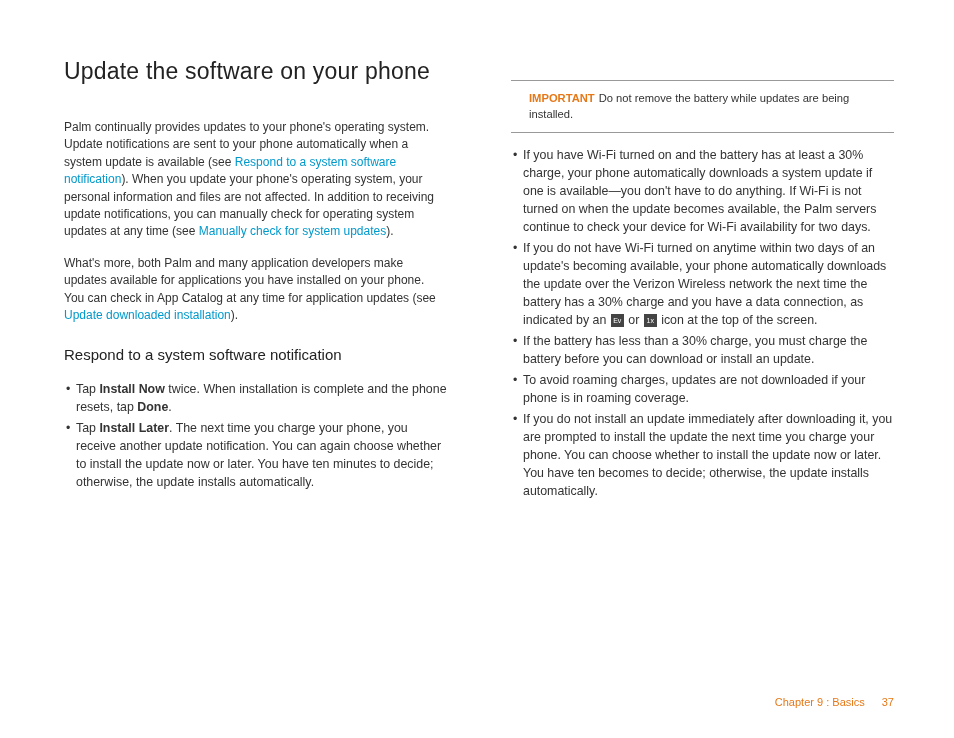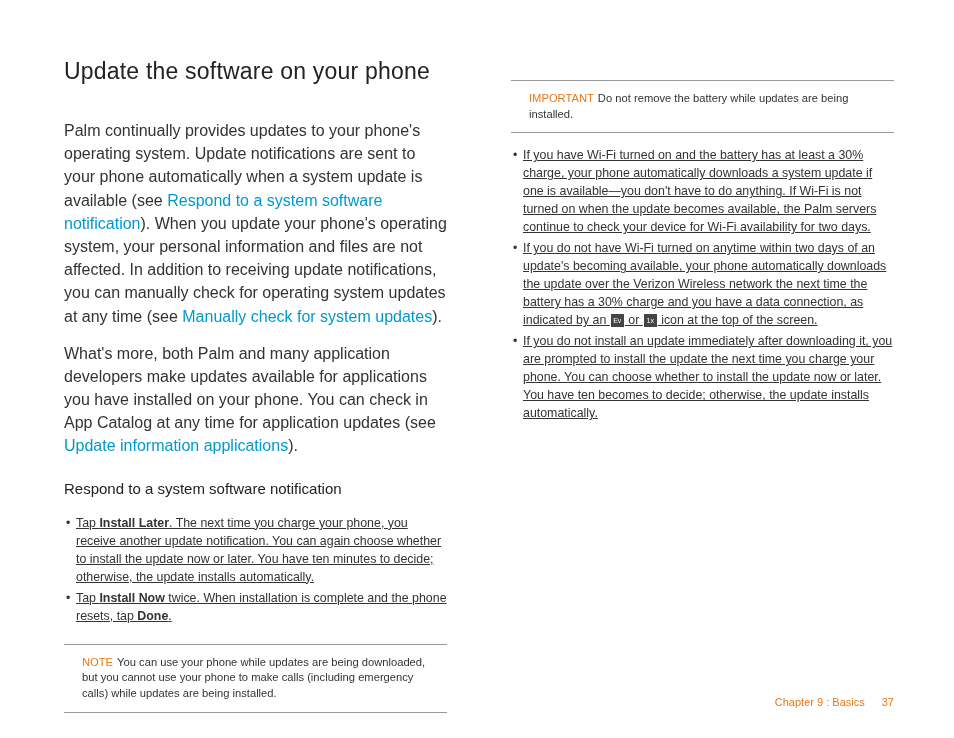--- a/index.html
+++ b/index.html
@@ -28,38 +28,37 @@
       letter-spacing: 0.2px;
     }
     h2 {
       font-size: 15px;
       font-weight: 400;
       color: #222;
       margin-top: 22px;
       margin-bottom: 18px;
     }
     p {
-      font-size: 16px;
+      font-size: 12px;
       line-height: 1.45;
       color: #333;
       margin-bottom: 14px;
     }
     ul {
       list-style: none;
       padding-left: 0;
       margin-bottom: 14px;
     }
     ul li {
       font-size: 12.4px;
       line-height: 1.45;
       color: #333;
       padding-left: 12px;
       position: relative;
       margin-bottom: 3px;
-      text-decoration: underline;
     }
     ul li::before {
       content: "•";
       position: absolute;
       left: 2px;
       top: 0;
     }
     .link {
       color: #0099cc;
       cursor: pointer;
@@ -72,21 +71,21 @@
       margin-top: 18px;
       margin-bottom: 14px;
     }
     .note-box p {
       font-size: 11.2px;
       line-height: 1.4;
       margin: 0;
     }
     .note-label {
       color: #e67817;
-      font-weight: normal;
+      font-weight: bold;
       margin-right: 4px;
     }
     .footer {
       position: absolute;
       bottom: 30px;
       right: 60px;
       font-size: 11px;
       color: #e67817;
     }
     .footer .pg { margin-left: 14px; text-align: right; }
@@ -109,49 +108,46 @@
 </head>
 <body>
 
 <div class="page">
   <div class="col">
     <h1>Update the software on your phone</h1>
     <p>
       <span>Palm continually provides updates to your phone's operating system. Update notifications are sent to your phone automatically when a system update is available (see </span><span class="link">Respond to a system software notification</span><span>). When you update your phone's operating system, your personal information and files are not affected. In addition to receiving update notifications, you can manually check for operating system updates at any time (see </span><span class="link">Manually check for system updates</span><span>).</span>
     </p>
     <p>
-      <span>What's more, both Palm and many application developers make updates available for applications you have installed on your phone. You can check in App Catalog at any time for application updates (see </span><span class="link">Update information applications</span><span>).</span>
+      <span>What's more, both Palm and many application developers make updates available for applications you have installed on your phone. You can check in App Catalog at any time for application updates (see </span><span class="link">Update downloaded installation</span><span>).</span>
     </p>
     <h2>Respond to a system software notification</h2>
     <ul>
       <li>
+        <span>Tap </span><strong>Install Now</strong><span> twice. When installation is complete and the phone resets, tap </span><strong>Done</strong><span>.</span>
+      </li>
+      <li>
         <span>Tap </span><strong>Install Later</strong><span>. The next time you charge your phone, you receive another update notification. You can again choose whether to install the update now or later. You have ten minutes to decide; otherwise, the update installs automatically.</span>
       </li>
-      <li>
-        <span>Tap </span><strong>Install Now</strong><span> twice. When installation is complete and the phone resets, tap </span><strong>Done</strong><span>.</span>
-      </li>
     </ul>
-    <div class="note-box">
-      <p>
-        <span class="note-label">NOTE</span><span>You can use your phone while updates are being downloaded, but you cannot use your phone to make calls (including emergency calls) while updates are being installed.</span>
-      </p>
-    </div>
   </div>
 
   <div class="col col-right">
     <div class="note-box">
       <p>
         <span class="note-label">IMPORTANT</span><span>Do not remove the battery while updates are being installed.</span>
       </p>
     </div>
     <ul>
       <li>If you have Wi-Fi turned on and the battery has at least a 30% charge, your phone automatically downloads a system update if one is available—you don't have to do anything. If Wi-Fi is not turned on when the update becomes available, the Palm servers continue to check your device for Wi-Fi availability for two days.</li>
       <li>
         <span>If you do not have Wi-Fi turned on anytime within two days of an update's becoming available, your phone automatically downloads the update over the Verizon Wireless network the next time the battery has a 30% charge and you have a data connection, as indicated by an </span><span class="icon-box">Ev</span><span> or </span><span class="icon-box">1x</span><span> icon at the top of the screen.</span>
       </li>
+      <li>If the battery has less than a 30% charge, you must charge the battery before you can download or install an update.</li>
+      <li>To avoid roaming charges, updates are not downloaded if your phone is in roaming coverage.</li>
       <li>If you do not install an update immediately after downloading it, you are prompted to install the update the next time you charge your phone. You can choose whether to install the update now or later. You have ten becomes to decide; otherwise, the update installs automatically.</li>
     </ul>
   </div>
 </div>
 
 <div class="footer">
   <span>Chapter 9 : Basics</span>
   <span class="pg">37</span>
 </div>
 

